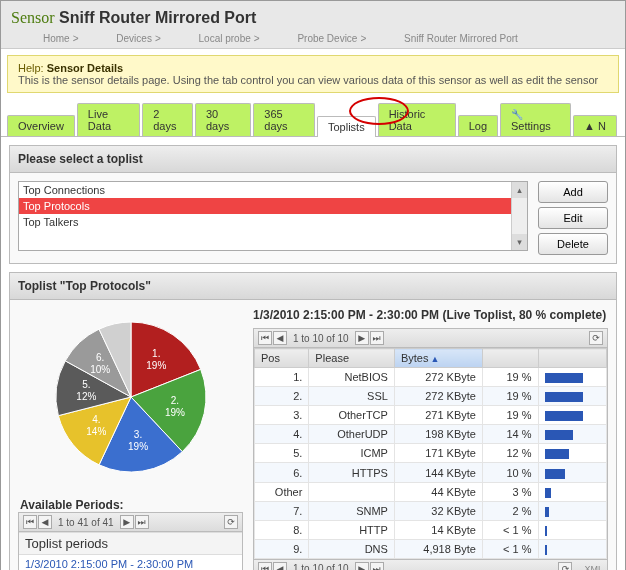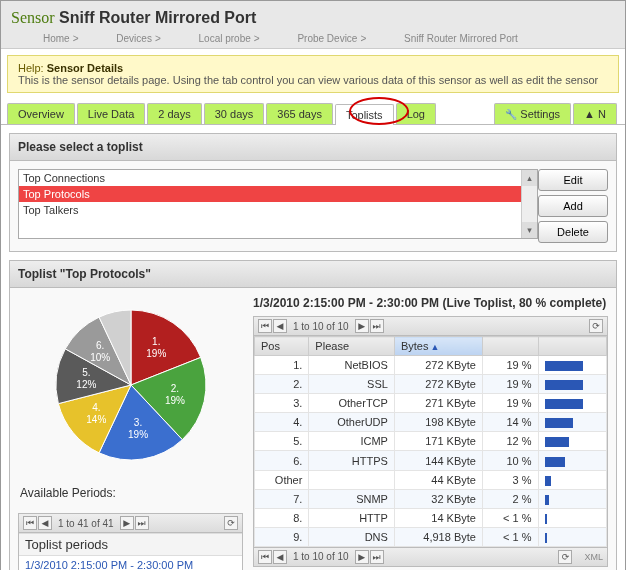--- a/index.html
+++ b/index.html
@@ -20,35 +20,35 @@
   .tabbar { display: flex; align-items: flex-end; gap: 0; padding: 10px 6px 0 6px; border-bottom: 1px solid #bbb; position: relative; }
   .tab { border: 1px solid #bbb; border-bottom: none; background: #bef264; padding: 4px 10px; font-size: 11px; border-radius: 2px 2px 0 0; margin-right: 2px; cursor: pointer; color: #333; }
   .tab.active { background: #fff; position: relative; top: 1px; }
   .tab.right { margin-left: auto; }
   .tab .wrench { font-size: 10px; color: #555; margin-right: 3px; }
   .red-circle { position: absolute; border: 2px solid #d40000; border-radius: 50%; width: 60px; height: 28px; left: 348px; top: 4px; pointer-events: none; }
   .content { padding: 8px; }
   .panel { border: 1px solid #bbb; background: #f2f2f2; margin-bottom: 8px; }
   .panel-header { background: linear-gradient(#eee,#d8d8d8); padding: 6px 8px; font-weight: bold; font-size: 12px; border-bottom: 1px solid #bbb; }
   .panel-body { background: #f9f9f9; padding: 8px; }
-  .select-row { display: flex; }
+  .select-row { display: flex; gap: 10px; }
   .listbox { flex: 1; background: #fff; border: 1px solid #aaa; height: 70px; overflow: hidden; position: relative; }
   .listbox .item { padding: 2px 4px; font-size: 11px; cursor: pointer; }
   .listbox .item.selected { background: #ef4444; color: #fff; }
   .listbox .scrollbar { position: absolute; right: 0; top: 0; bottom: 0; width: 16px; background: #eee; border-left:1px solid #ccc; }
   .listbox .scrollbar .up, .listbox .scrollbar .down { height: 16px; background:#ddd; text-align:center; font-size:9px; line-height:16px; color:#666; }
   .listbox .scrollbar .down { position:absolute; bottom:0; left:0; right:0; }
   .btncol { display: flex; flex-direction: column; gap: 4px; width: 70px; }
   .btncol button { padding: 4px; font-size: 11px; border:1px solid #999; background: linear-gradient(#fff,#e4e4e4); border-radius:3px; cursor:pointer; }
   .split { display: flex; gap: 10px; }
   .leftcol { width: 225px; }
   .rightcol { flex: 1; }
   .pie-holder { padding:4px 0 10px 0; }
   svg.pie { display:block; margin:0 auto; }
-  .periods-head { font-weight:normal; font-size:12px; margin: 6px 0 13px 2px; }
+  .periods-head { font-weight:bold; font-size:12px; margin: 6px 0 0 2px; }
   .periods-box { border:1px solid #bbb; background:#fff; }
   .pager { background: linear-gradient(#eee,#dcdcdc); border-bottom:1px solid #bbb; display:flex; align-items:center; gap:6px; padding:2px 4px; font-size:10px; color:#555; }
   .pager.bottom { border-top:1px solid #bbb; border-bottom:none; }
   .pager .nav { display:flex; gap:1px; }
   .pager .nav span { border:1px solid #aaa; background:#f4f4f4; width:14px; height:14px; text-align:center; line-height:12px; font-size:9px; cursor:pointer; }
   .pager .refresh { margin-left:auto; border:1px solid #aaa; background:#f4f4f4; width:14px;height:14px;text-align:center;line-height:12px;font-size:9px;cursor:pointer;}
   .periods-box .rowhdr { background:#f4f4f4; border-top:1px solid #ddd; border-bottom:1px solid #ddd; padding:3px 6px; font-size:13px; }
   .periods-box .link { color:#2a57b5; padding:3px 6px; font-size:11px; cursor:pointer; border-bottom:1px solid #eee; }
   .grid-title { font-weight:bold; font-size:12px; margin-bottom:6px; }
   .grid { border:1px solid #bbb; background:#fff; }
@@ -90,20 +90,21 @@
     <div class="desc">This is the sensor details page. Using the tab control you can view various data of this sensor as well as edit the sensor</div>
   </div>
 
   <div class="tabbar">
     <div class="tab">Overview</div>
     <div class="tab">Live Data</div>
     <div class="tab">2 days</div>
     <div class="tab">30 days</div>
     <div class="tab">365 days</div>
     <div class="tab active">Toplists</div>
+    <div class="tab">Historic Data</div>
     <div class="tab">Log</div>
     <div class="tab right">
       <span class="wrench">🔧</span><span>Settings</span>
     </div>
     <div class="tab">
       <span style="font-weight:bold">▲</span>&nbsp;<span>N</span>
     </div>
     <div class="red-circle"></div>
   </div>
 
@@ -116,22 +117,22 @@
           <div class="listbox">
             <div class="item">Top Connections</div>
             <div class="item selected">Top Protocols</div>
             <div class="item">Top Talkers</div>
             <div class="scrollbar">
               <div class="up">▴</div>
               <div class="down">▾</div>
             </div>
           </div>
           <div class="btncol">
+            <button>Add</button>
             <button>Edit</button>
-            <button>Add</button>
             <button>Delete</button>
           </div>
         </div>
       </div>
     </div>
 
     <div class="panel">
       <div class="panel-header">Toplist "Top Protocols"</div>
       <div class="panel-body">
         <div class="split">

